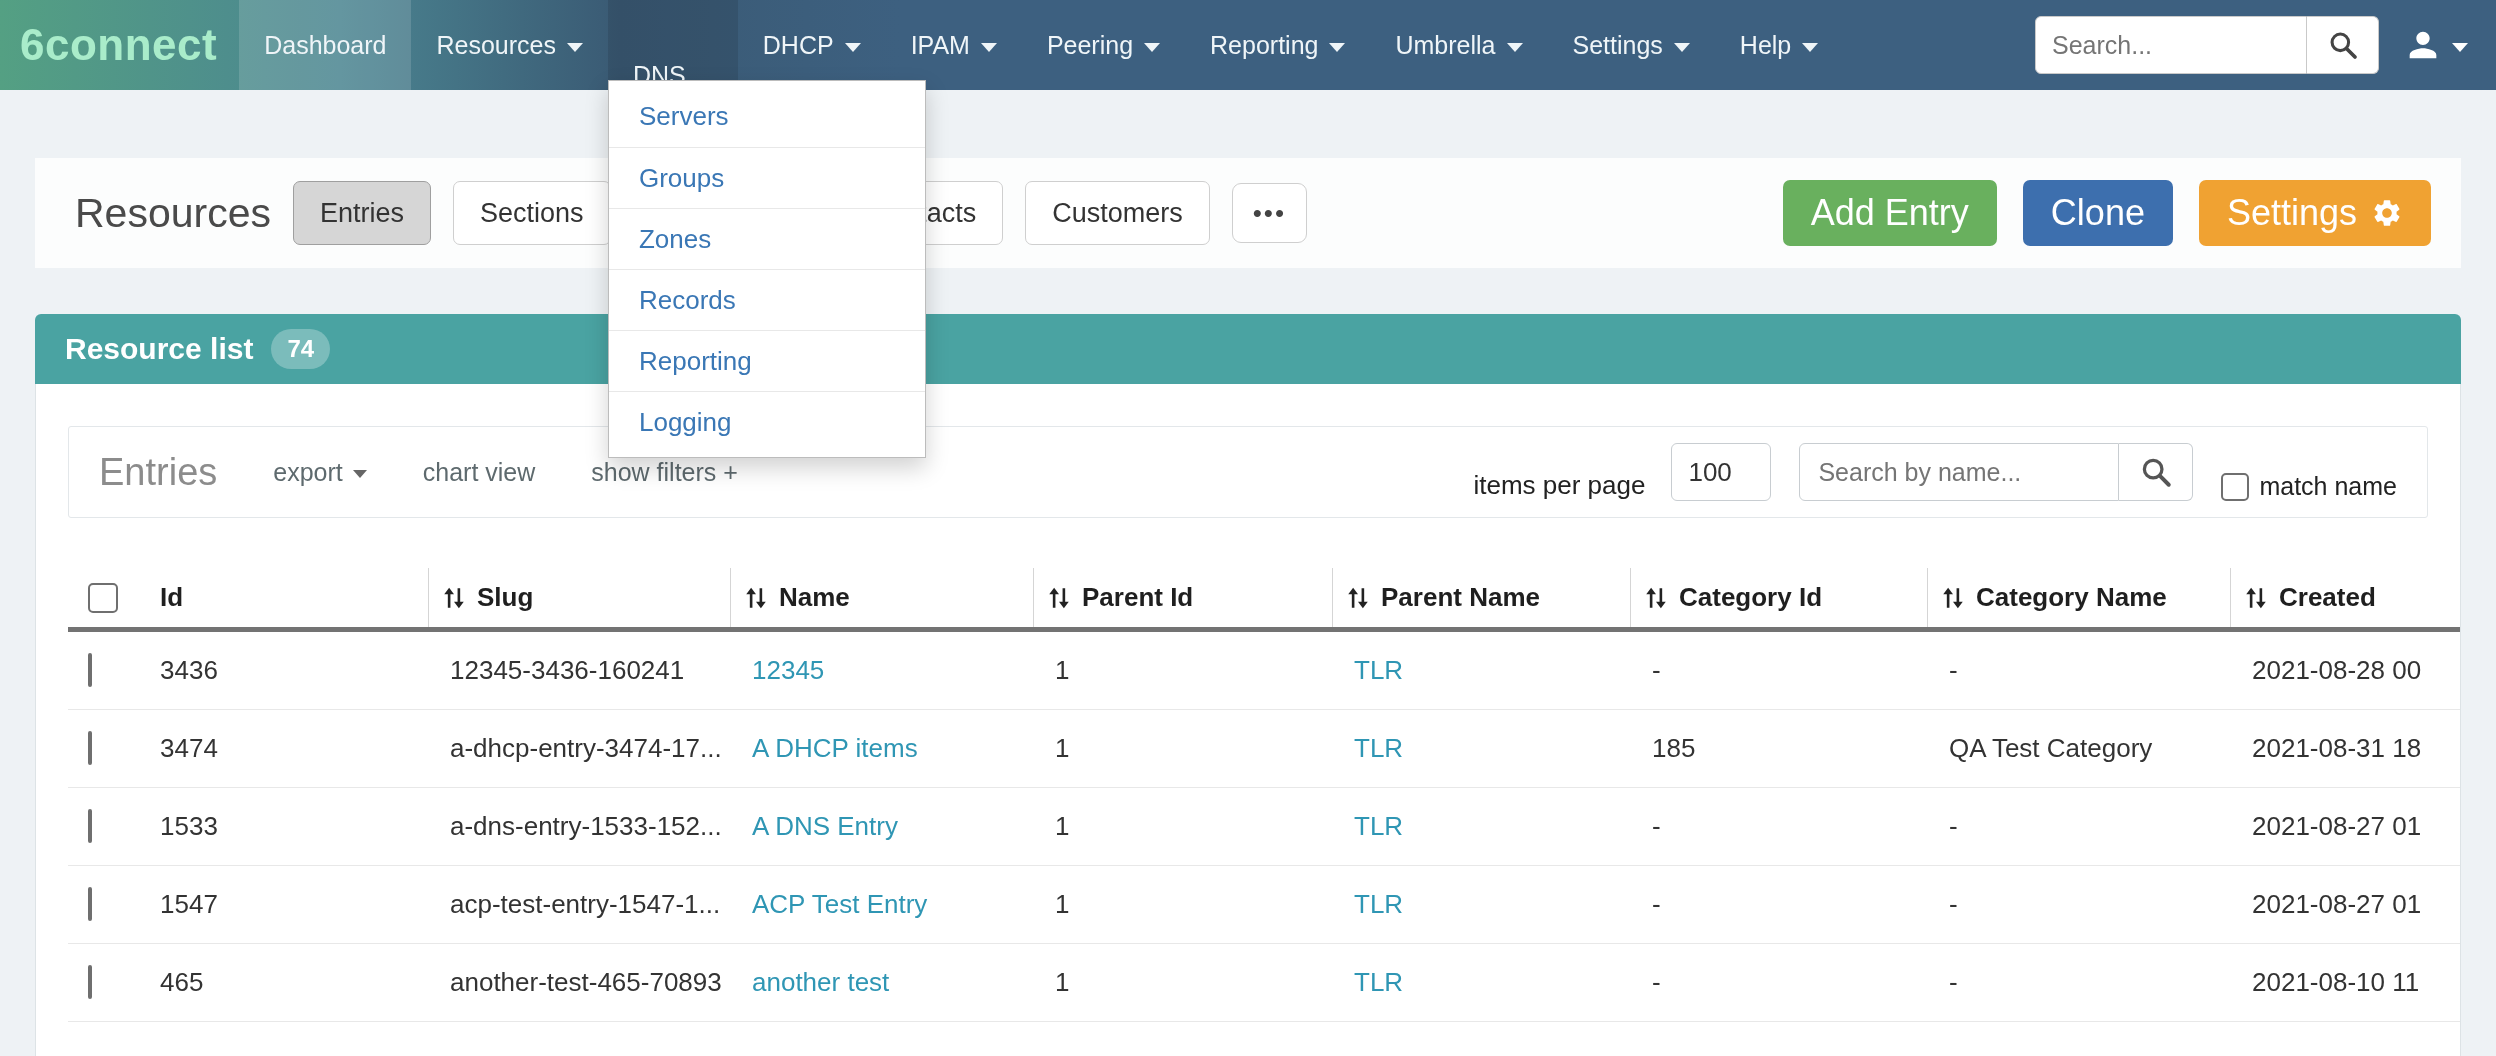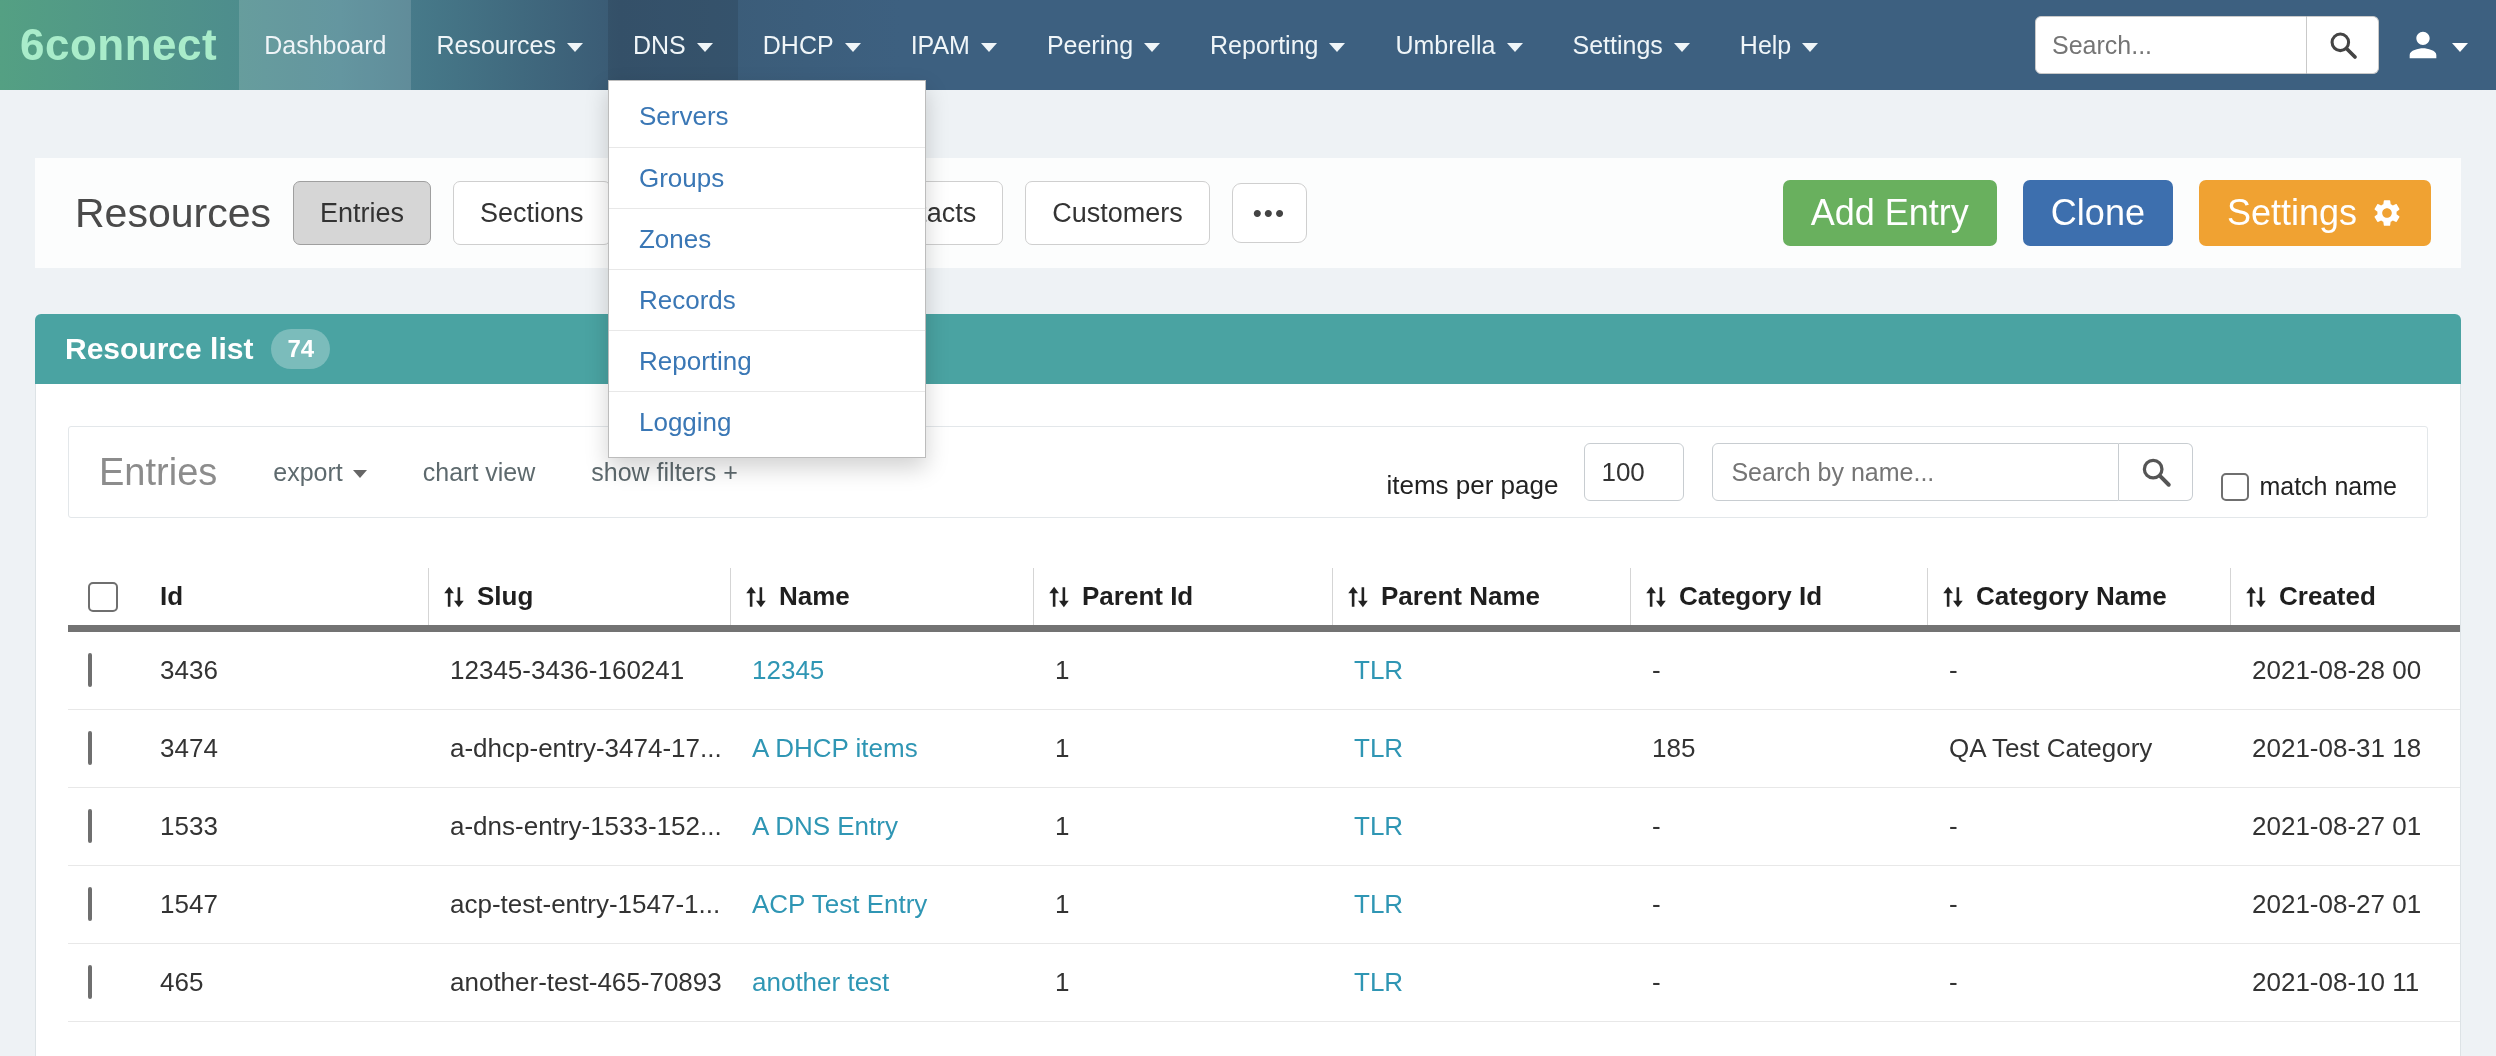--- a/index.html
+++ b/index.html
@@ -15,21 +15,21 @@
     height:90px; display:flex; align-items:stretch;
     background:linear-gradient(90deg,#54a083 0px,#4b8591 340px,#3a5a74 620px,#3d6080 900px);
     position:relative; z-index:50;
   }
   .logo { display:flex; align-items:center; padding:0 22px 0 20px;
     font-size:44px; font-weight:bold; color:#a9ecca; letter-spacing:.5px; cursor:pointer; }
   .nav { display:flex; align-items:stretch; }
   .nav-item { display:flex; align-items:center; gap:11px; padding:0 25px;
     color:#eff5f8; font-size:25px; cursor:pointer; position:relative; white-space:nowrap; }
   .nav-item.active { background:rgba(255,255,255,0.14); }
-  .nav-item.open   { background:rgba(0,0,0,0.10); }
+  .nav-item.open   { background:rgba(0,0,0,0.10);align-items:flex-end; }
   .caret-down { width:0; height:0; border-left:8px solid transparent;
     border-right:8px solid transparent; border-top:9px solid currentColor; margin-top:5px; }
 
   .dropdown { position:absolute; top:80px; left:0; width:318px; background:#fff;
     border:1px solid #bcbcbc; box-shadow:0 10px 22px rgba(0,0,0,0.18);
     padding:5px 0; z-index:200; }
   .dropdown-item { display:flex; align-items:center; height:61px; padding-left:30px;
     font-size:26px; color:#3a77b5; cursor:pointer; background:#fff; }
   .dropdown-item + .dropdown-item { border-top:1px solid #e8e8e8; }
 
@@ -78,38 +78,38 @@
     height:92px; display:flex; align-items:center; padding:0 30px; }
   .lt-title { font-size:38px; color:#8c8c8c; }
   .lt-link { font-size:25px; color:#5e6a6e; margin-left:56px; display:flex;
     align-items:center; gap:10px; cursor:pointer; white-space:nowrap; }
   .caret-sm { width:0; height:0; border-left:7px solid transparent;
     border-right:7px solid transparent; border-top:8px solid #666; margin-top:3px; }
   .lt-right { margin-left:auto; display:flex; align-items:flex-end; }
   .lt-label { font-size:26px; color:#222; margin-right:26px; white-space:nowrap; }
   .ipp-input { width:100px; height:58px; border:1px solid #c8cdd1; border-radius:6px;
     font-size:26px; padding:0 16px; color:#333; outline:none; font-family:inherit; }
-  .name-search { width:407px; height:58px; border:1px solid #c8cdd1;
+  .name-search { width:320px; height:58px; border:1px solid #c8cdd1;
     border-radius:6px 0 0 6px; font-size:25px; padding:0 18px; color:#333;
     outline:none; margin-left:28px; font-family:inherit; }
   .name-search-btn { width:74px; height:58px; background:#fff; border:1px solid #c8cdd1;
     border-left:none; border-radius:0 6px 6px 0; display:flex; align-items:center;
     justify-content:center; cursor:pointer; }
   .match { display:flex; align-items:center; gap:10px; margin-left:28px;
     font-size:25px; color:#222; cursor:pointer; white-space:nowrap; }
   .cb { width:30px; height:30px; border:2px solid #6f6f6f; border-radius:5px;
     background:#fff; flex:0 0 auto; cursor:pointer; }
   .cb.small { width:28px; height:28px; }
 
   
   .table-wrap { margin:50px 0 0 32px; overflow:hidden; }
   .trow { display:grid;
     grid-template-columns:70px 290px 302px 303px 299px 298px 297px 303px 420px;
     align-items:center; }
-  .thead { height:64px; border-bottom:7px solid #737373;
+  .thead { height:64px; border-bottom:5px solid #737373;
     font-weight:bold; font-size:26px; color:#1f1f1f; }
   .brow { height:78px; border-bottom:1px solid #e8e8e8; font-size:26px; color:#333; }
   .cell { padding-left:22px; white-space:nowrap; }
   .cb-cell { padding-left:20px; }
   .thead .cell { display:flex; align-items:center; gap:12px; height:100%; }
   .thead .cell.sortable { padding-left:14px; border-left:1px solid #d5d5d5; cursor:pointer; }
   .link { color:#2f96b4; text-decoration:none; cursor:pointer; }
 </style>
 </head>
 <body>

